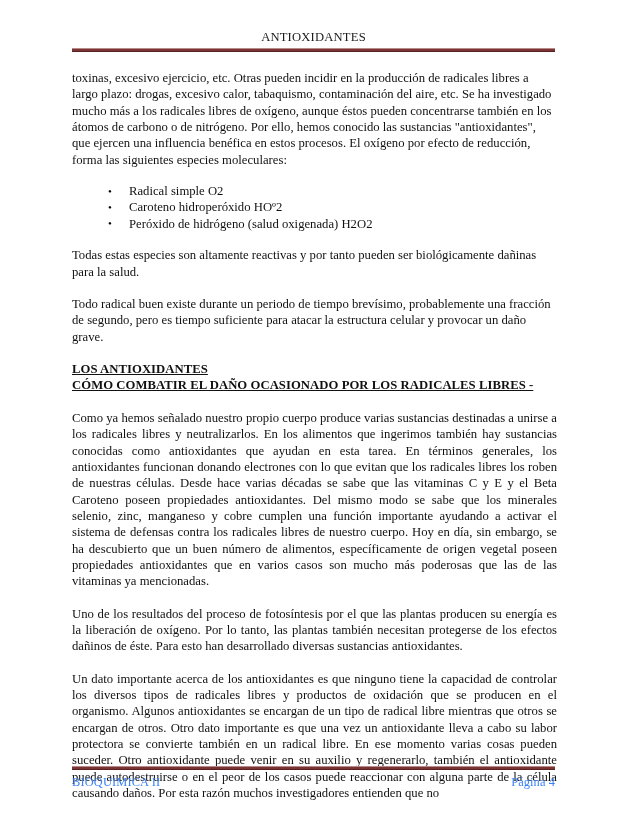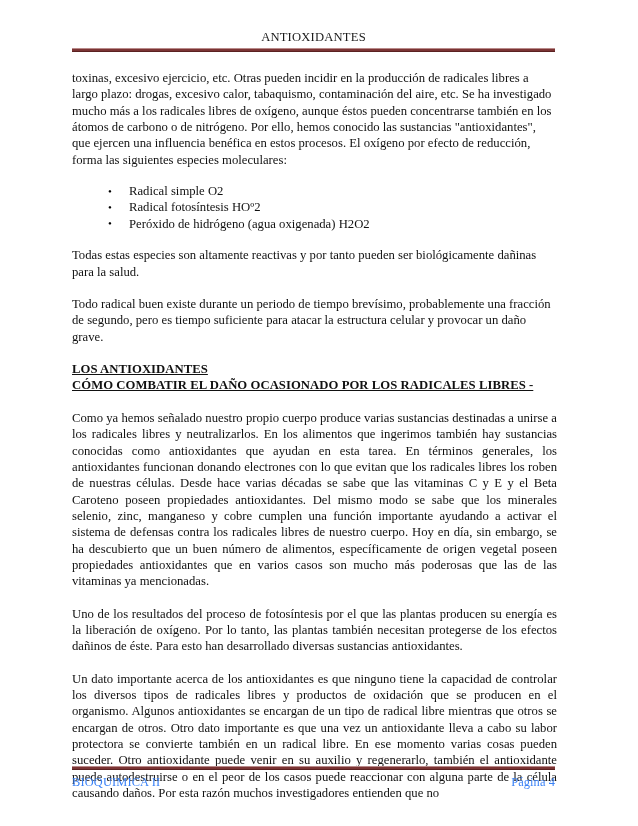--- a/index.html
+++ b/index.html
@@ -139,22 +139,22 @@
   </div>
 
   <div class="content">
 
     <p class="p-left">toxinas, excesivo ejercicio, etc. Otras pueden incidir en la producción de radicales libres a largo plazo: drogas, excesivo calor, tabaquismo, contaminación del aire, etc. Se ha investigado mucho más a los radicales libres de oxígeno, aunque éstos pueden concentrarse también en los átomos de carbono o de nitrógeno. Por ello, hemos conocido las sustancias "antioxidantes", que ejercen una influencia benéfica en estos procesos. El oxígeno por efecto de reducción, forma las siguientes especies moleculares:</p>
 
     <div class="gap-md"></div>
 
     <ul class="bullets">
       <li>Radical simple O2</li>
-      <li>Radical fotosíntesis HOº2</li>
-      <li>Peróxido de hidrógeno (agua oxigenada) H2O2</li>
+      <li>Caroteno hidroperóxido HOº2</li>
+      <li>Peróxido de hidrógeno (salud oxigenada) H2O2</li>
     </ul>
 
     <div class="gap-md"></div>
 
     <p class="p-left">Todas estas especies son altamente reactivas y por tanto pueden ser biológicamente dañinas para la salud.</p>
 
     <div class="gap-lg"></div>
 
     <p class="p-left">Todo radical buen existe durante un periodo de tiempo brevísimo, probablemente una fracción de segundo, pero es tiempo suficiente para atacar la estructura celular y provocar un daño grave.</p>
 

